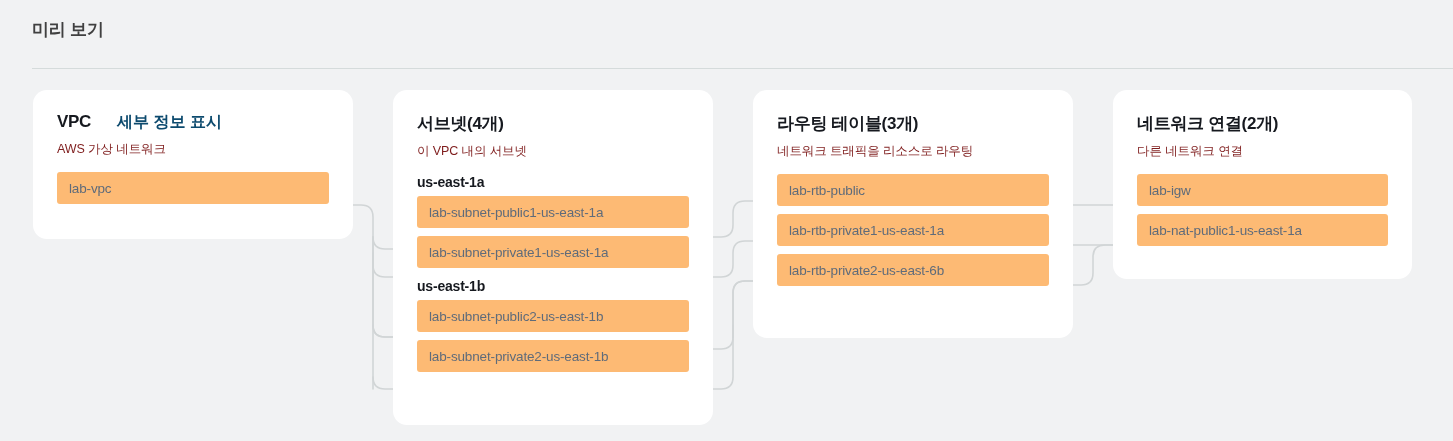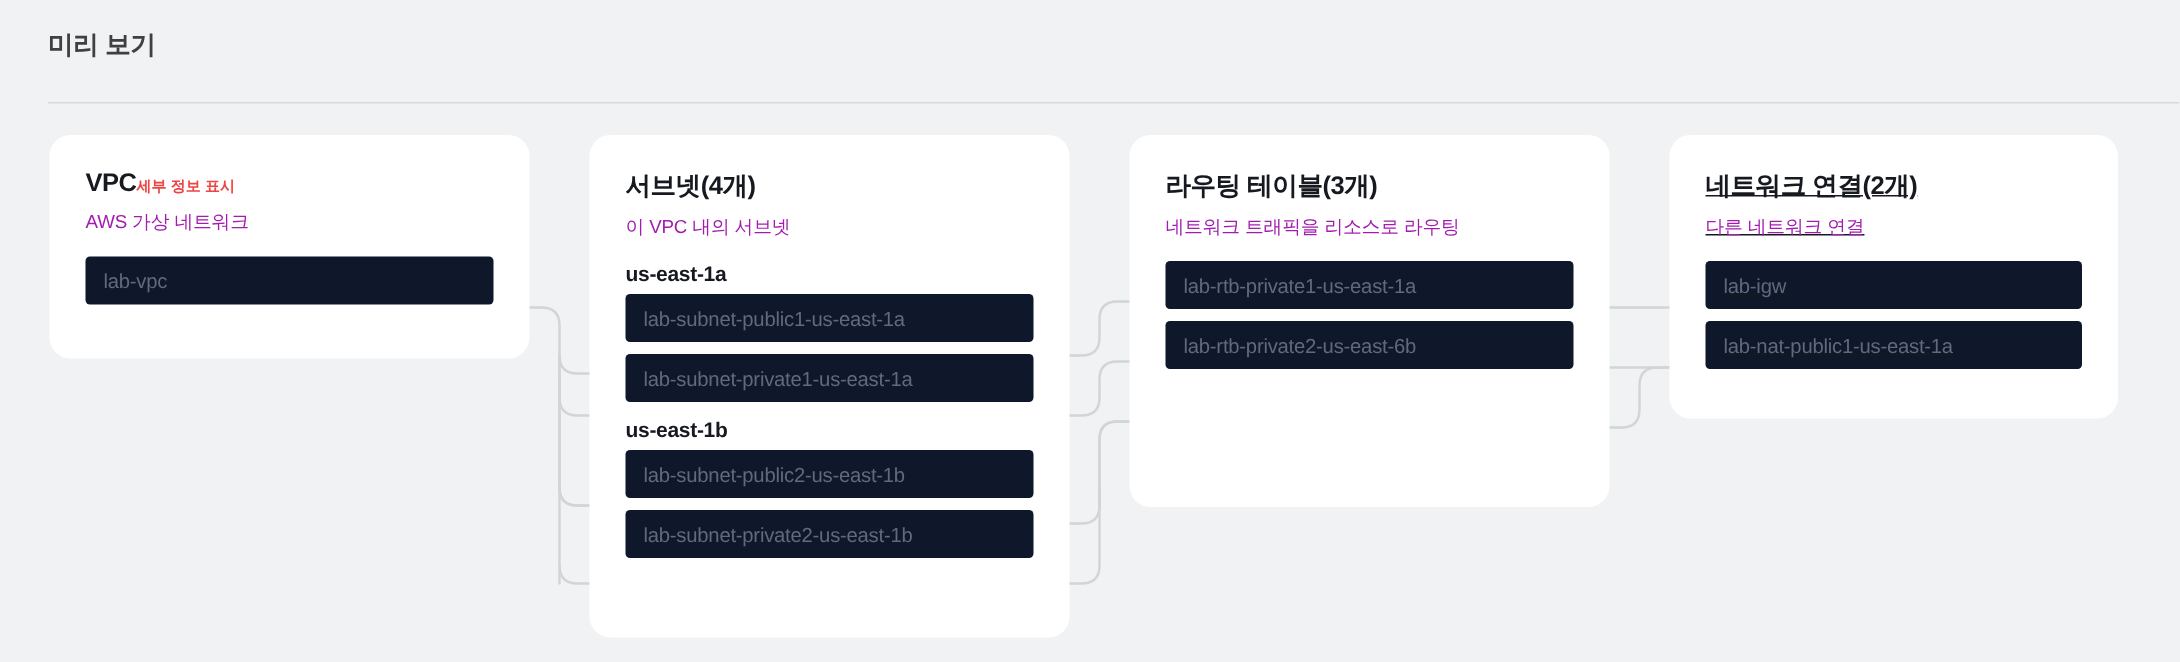--- a/index.html
+++ b/index.html
@@ -59,61 +59,61 @@
     position: absolute;
     background: #ffffff;
     border-radius: 14px;
     box-sizing: border-box;
     padding: 22px 24px 20px 24px;
     z-index: 2;
   }
   .card-1 { left: 33px;   top: 90px; width: 320px; height: 149px; }
   .card-2 { left: 393px;  top: 90px; width: 320px; height: 335px; }
   .card-3 { left: 753px;  top: 90px; width: 320px; height: 248px; }
-  .card-4 { left: 1113px; top: 90px; width: 299px; height: 189px; text-decoration: underline; }
+  .card-4 { left: 1113px; top: 90px; width: 299px; height: 189px; }
 
   .card-title-row {
     display: flex;
     align-items: baseline;
-    gap: 0;
+    gap: 26px;
     margin: 0 0 8px 0;
   }
   .card-title {
     font-size: 17px;
     font-weight: bold;
     color: #16191f;
     letter-spacing: -0.3px;
     white-space: nowrap;
   }
   .card-link {
-    font-size: 10px;
-    font-weight: bold;
-    color: #ef4444;
+    font-size: 16px;
+    font-weight: bold;
+    color: #0c4a6e;
     white-space: nowrap;
     cursor: pointer;
   }
   .card-subtitle {
     font-size: 12.5px;
-    color: #a21caf;
+    color: #7f1d1d;
     margin: 0 0 14px 0;
     letter-spacing: -0.1px;
   }
 
   .group-heading {
     font-size: 14px;
     font-weight: bold;
     color: #16191f;
     margin: 0 0 6px 0;
     letter-spacing: -0.2px;
   }
   .group-heading.spaced { margin-top: 10px; }
 
   .pill {
     height: 32px;
-    background: #0f172a;
+    background: #fdba74;
     border-radius: 3px;
     display: flex;
     align-items: center;
     padding: 0 12px;
     box-sizing: border-box;
     font-size: 13.5px;
     color: #5f6b7a;
     margin-bottom: 8px;
     letter-spacing: -0.15px;
     white-space: nowrap;
@@ -176,20 +176,21 @@
     <div class="group-heading spaced">us-east-1b</div>
     <div class="pill">lab-subnet-public2-us-east-1b</div>
     <div class="pill">lab-subnet-private2-us-east-1b</div>
   </div>
 
   <div class="card card-3">
     <div class="card-title-row">
       <span class="card-title">라우팅 테이블(3개)</span>
     </div>
     <div class="card-subtitle">네트워크 트래픽을 리소스로 라우팅</div>
+    <div class="pill">lab-rtb-public</div>
     <div class="pill">lab-rtb-private1-us-east-1a</div>
     <div class="pill">lab-rtb-private2-us-east-6b</div>
   </div>
 
   <div class="card card-4">
     <div class="card-title-row">
       <span class="card-title">네트워크 연결(2개)</span>
     </div>
     <div class="card-subtitle">다른 네트워크 연결</div>
     <div class="pill">lab-igw</div>

